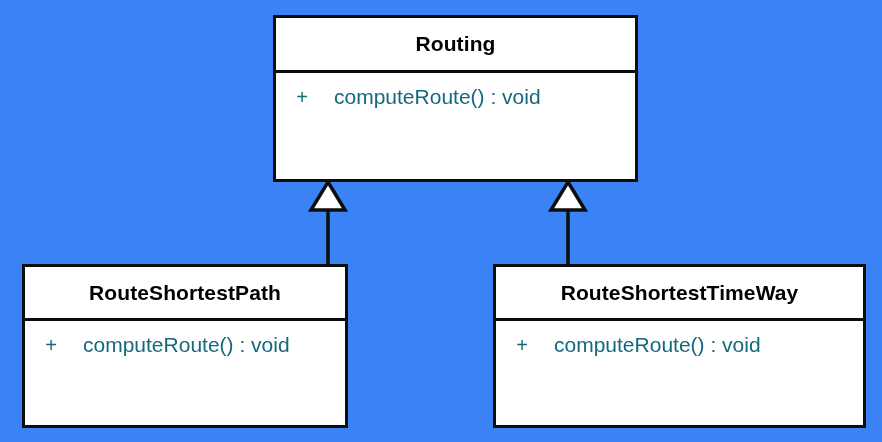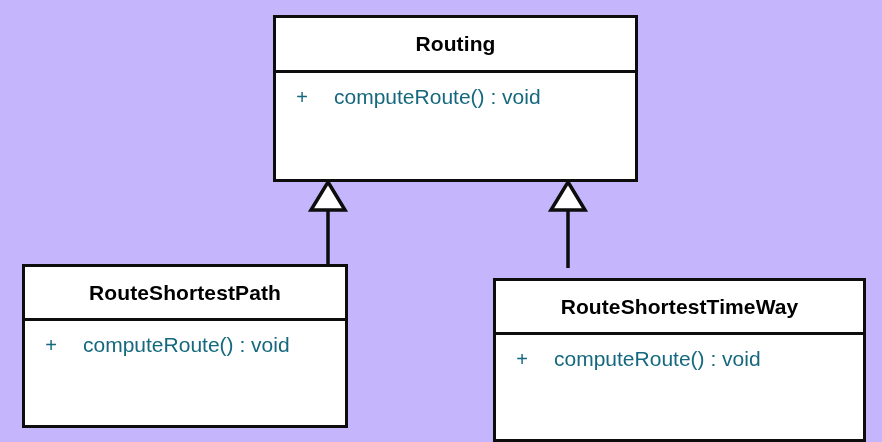--- a/index.html
+++ b/index.html
@@ -8,21 +8,21 @@
     padding: 0;
     background: #ffffff;
   }
   body {
     font-family: "Liberation Sans", sans-serif;
   }
   #diagram-canvas {
     position: relative;
     width: 882px;
     height: 442px;
-    background: #c4b5fd;
+    background: #3b82f6;
     overflow: hidden;
   }
 
   
   .uml-class {
     position: absolute;
     box-sizing: border-box;
     background: #ffffff;
     border: 3px solid #0d0d0d;
     display: flex;
@@ -85,21 +85,20 @@
     top: 264px;
     width: 326px;
     height: 164px;
   }
   
   #class-route-shortest-time-way {
     left: 493px;
     top: 264px;
     width: 373px;
     height: 164px;
-    margin-top: 14px;
   }
   .child-class .class-name-compartment { height: 54px; }
   .child-class .class-name { font-size: 21px; }
   .child-class .member-row { padding-left: 14px; }
   .child-class .member-visibility { width: 24px; font-size: 20px; }
   .child-class .member-signature { margin-left: 20px; font-size: 21px; }
 
   
   .generalization {
     position: absolute;

